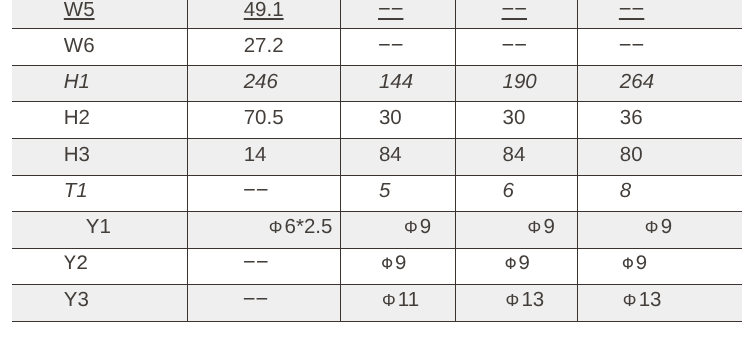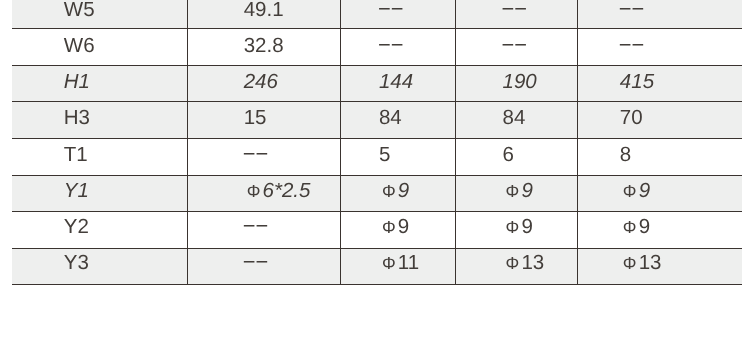--- a/index.html
+++ b/index.html
@@ -10,67 +10,74 @@
               border-collapse:collapse;table-layout:fixed;}
   #spec-table td{box-sizing:border-box;border-top:1.8px solid #3a332f;border-bottom:1.8px solid #3a332f;
     height:35.58px;color:#433e3a;font-size:20.5px;line-height:35.58px;
     text-align:left;vertical-align:middle;padding:0;white-space:nowrap;}
   #spec-table td span{position:relative;top:-1.1px;display:inline-block;line-height:20.5px;opacity:0.999;}
   #spec-table td.c1{width:175.2px;padding-left:51.8px;}
   #spec-table td.c2{width:153.2px;padding-left:56.0px;border-left:1.8px solid #3a332f;}
   #spec-table td.c3{width:115.1px;padding-left:38.1px;border-left:1.8px solid #3a332f;}
   #spec-table td.c4{width:121.9px;padding-left:46.6px;border-left:1.8px solid #3a332f;}
   #spec-table td.c5{width:164.6px;padding-left:42.0px;border-left:1.8px solid #3a332f;}
-  #spec-table tr:nth-child(1) td span{top:-0.5px;}
+  #spec-table tr:nth-child(1) td span{top:-0.5px;text-decoration:underline;}
   #spec-table tr:nth-child(2) td span{top:-0.9px;}
   #spec-table tr:nth-child(3) td span{top:-1.4px;font-style:italic;}
   #spec-table tr:nth-child(4) td span{top:-2.0px;}
   #spec-table tr:nth-child(5) td span{top:-2.4px;}
   #spec-table tr:nth-child(6) td span{top:-2.7px;font-style:italic;}
-  #spec-table tr:nth-child(7) td span{top:-3.0px;}
-  #spec-table tr:nth-child(8) td span{top:-3.3px;}
-  #spec-table tr:nth-child(9) td span{top:-3.6px;margin-left:24px;}
+  #spec-table tr:nth-child(7) td span{top:-3.0px;margin-left:22px;}
+  #spec-table tr:nth-child(8) td span{top:-3.3px;font-family:Liberation Mono, monospace;}
+  #spec-table tr:nth-child(9) td span{top:-3.6px;}
   #spec-table b{font-weight:normal;font-size:21.8px;line-height:1;vertical-align:baseline;
     margin-left:-1.0px;}
   #spec-table i{font-style:normal;font-size:17.2px;line-height:1;vertical-align:baseline;
     margin:0 2.1px 0 3.0px;}
   tr.alt td{background:#eeefee;}
 </style>
 </head>
 <body>
 
 <table id="spec-table">
   <tbody>
       <tr class="alt">
         <td class="c1"><span>W5</span></td>
         <td class="c2"><span>49.1</span></td>
         <td class="c3"><span><b>−−</b></span></td>
         <td class="c4"><span><b>−−</b></span></td>
         <td class="c5"><span><b>−−</b></span></td>
       </tr>
       <tr>
         <td class="c1"><span>W6</span></td>
-        <td class="c2"><span>32.8</span></td>
+        <td class="c2"><span>27.2</span></td>
         <td class="c3"><span><b>−−</b></span></td>
         <td class="c4"><span><b>−−</b></span></td>
         <td class="c5"><span><b>−−</b></span></td>
       </tr>
       <tr class="alt">
         <td class="c1"><span>H1</span></td>
         <td class="c2"><span>246</span></td>
         <td class="c3"><span>144</span></td>
         <td class="c4"><span>190</span></td>
-        <td class="c5"><span>415</span></td>
+        <td class="c5"><span>264</span></td>
+      </tr>
+      <tr>
+        <td class="c1"><span>H2</span></td>
+        <td class="c2"><span>70.5</span></td>
+        <td class="c3"><span>30</span></td>
+        <td class="c4"><span>30</span></td>
+        <td class="c5"><span>36</span></td>
       </tr>
       <tr class="alt">
         <td class="c1"><span>H3</span></td>
-        <td class="c2"><span>15</span></td>
+        <td class="c2"><span>14</span></td>
         <td class="c3"><span>84</span></td>
         <td class="c4"><span>84</span></td>
-        <td class="c5"><span>70</span></td>
+        <td class="c5"><span>80</span></td>
       </tr>
       <tr>
         <td class="c1"><span>T1</span></td>
         <td class="c2"><span><b>−−</b></span></td>
         <td class="c3"><span>5</span></td>
         <td class="c4"><span>6</span></td>
         <td class="c5"><span>8</span></td>
       </tr>
       <tr class="alt">
         <td class="c1"><span>Y1</span></td>

